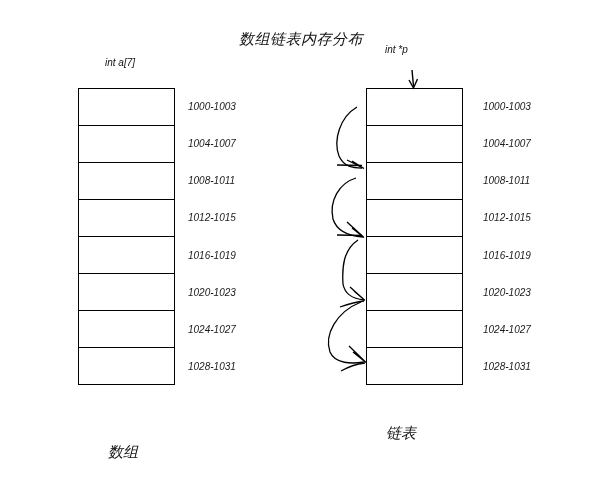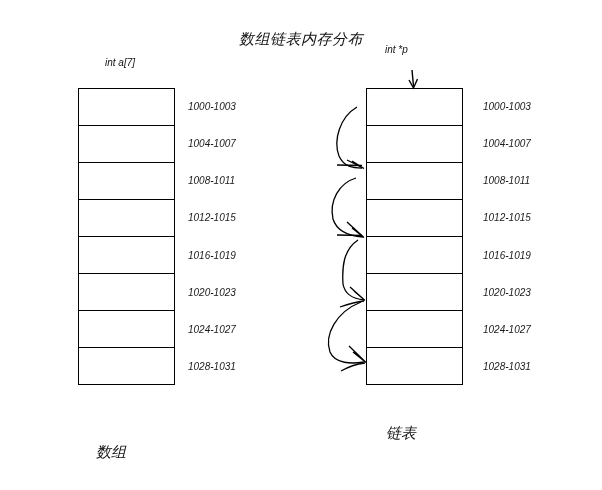--- a/index.html
+++ b/index.html
@@ -40,21 +40,21 @@
     white-space: nowrap;
   }
   #label-array   { left: 105px; top: 57px; }
   #label-pointer { left: 385px; top: 44px; }
 
   .foot-label {
     font-size: 15px;
     color: #111;
     white-space: nowrap;
   }
-  #foot-array { left: 96px; top: 443px; }
+  #foot-array { left: 108px; top: 443px; }
   #foot-list  { left: 386px; top: 424px; }
 
   .mem-table {
     border: 1.6px solid #000;
     box-sizing: border-box;
     background: #fff;
     display: flex;
     flex-direction: column;
   }
   #array-table { left: 78px;  top: 88px; width: 97px; height: 297px; }

